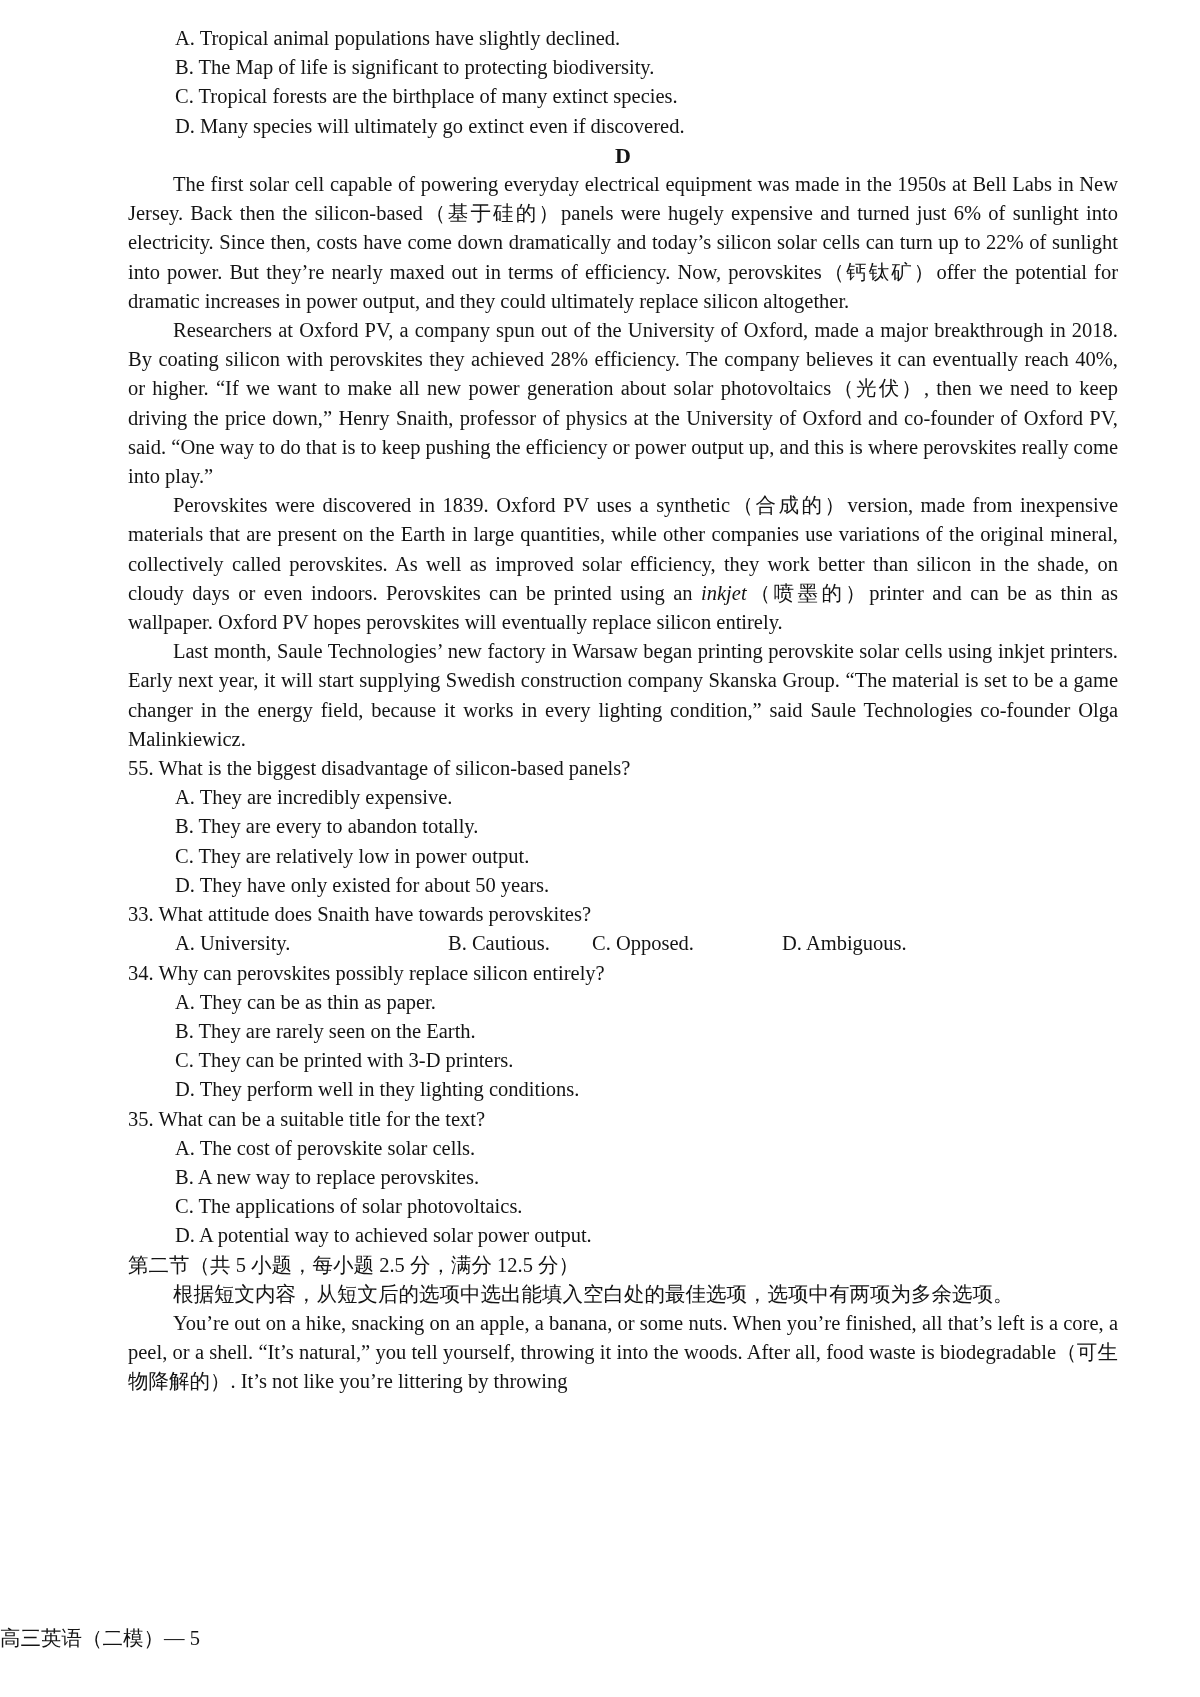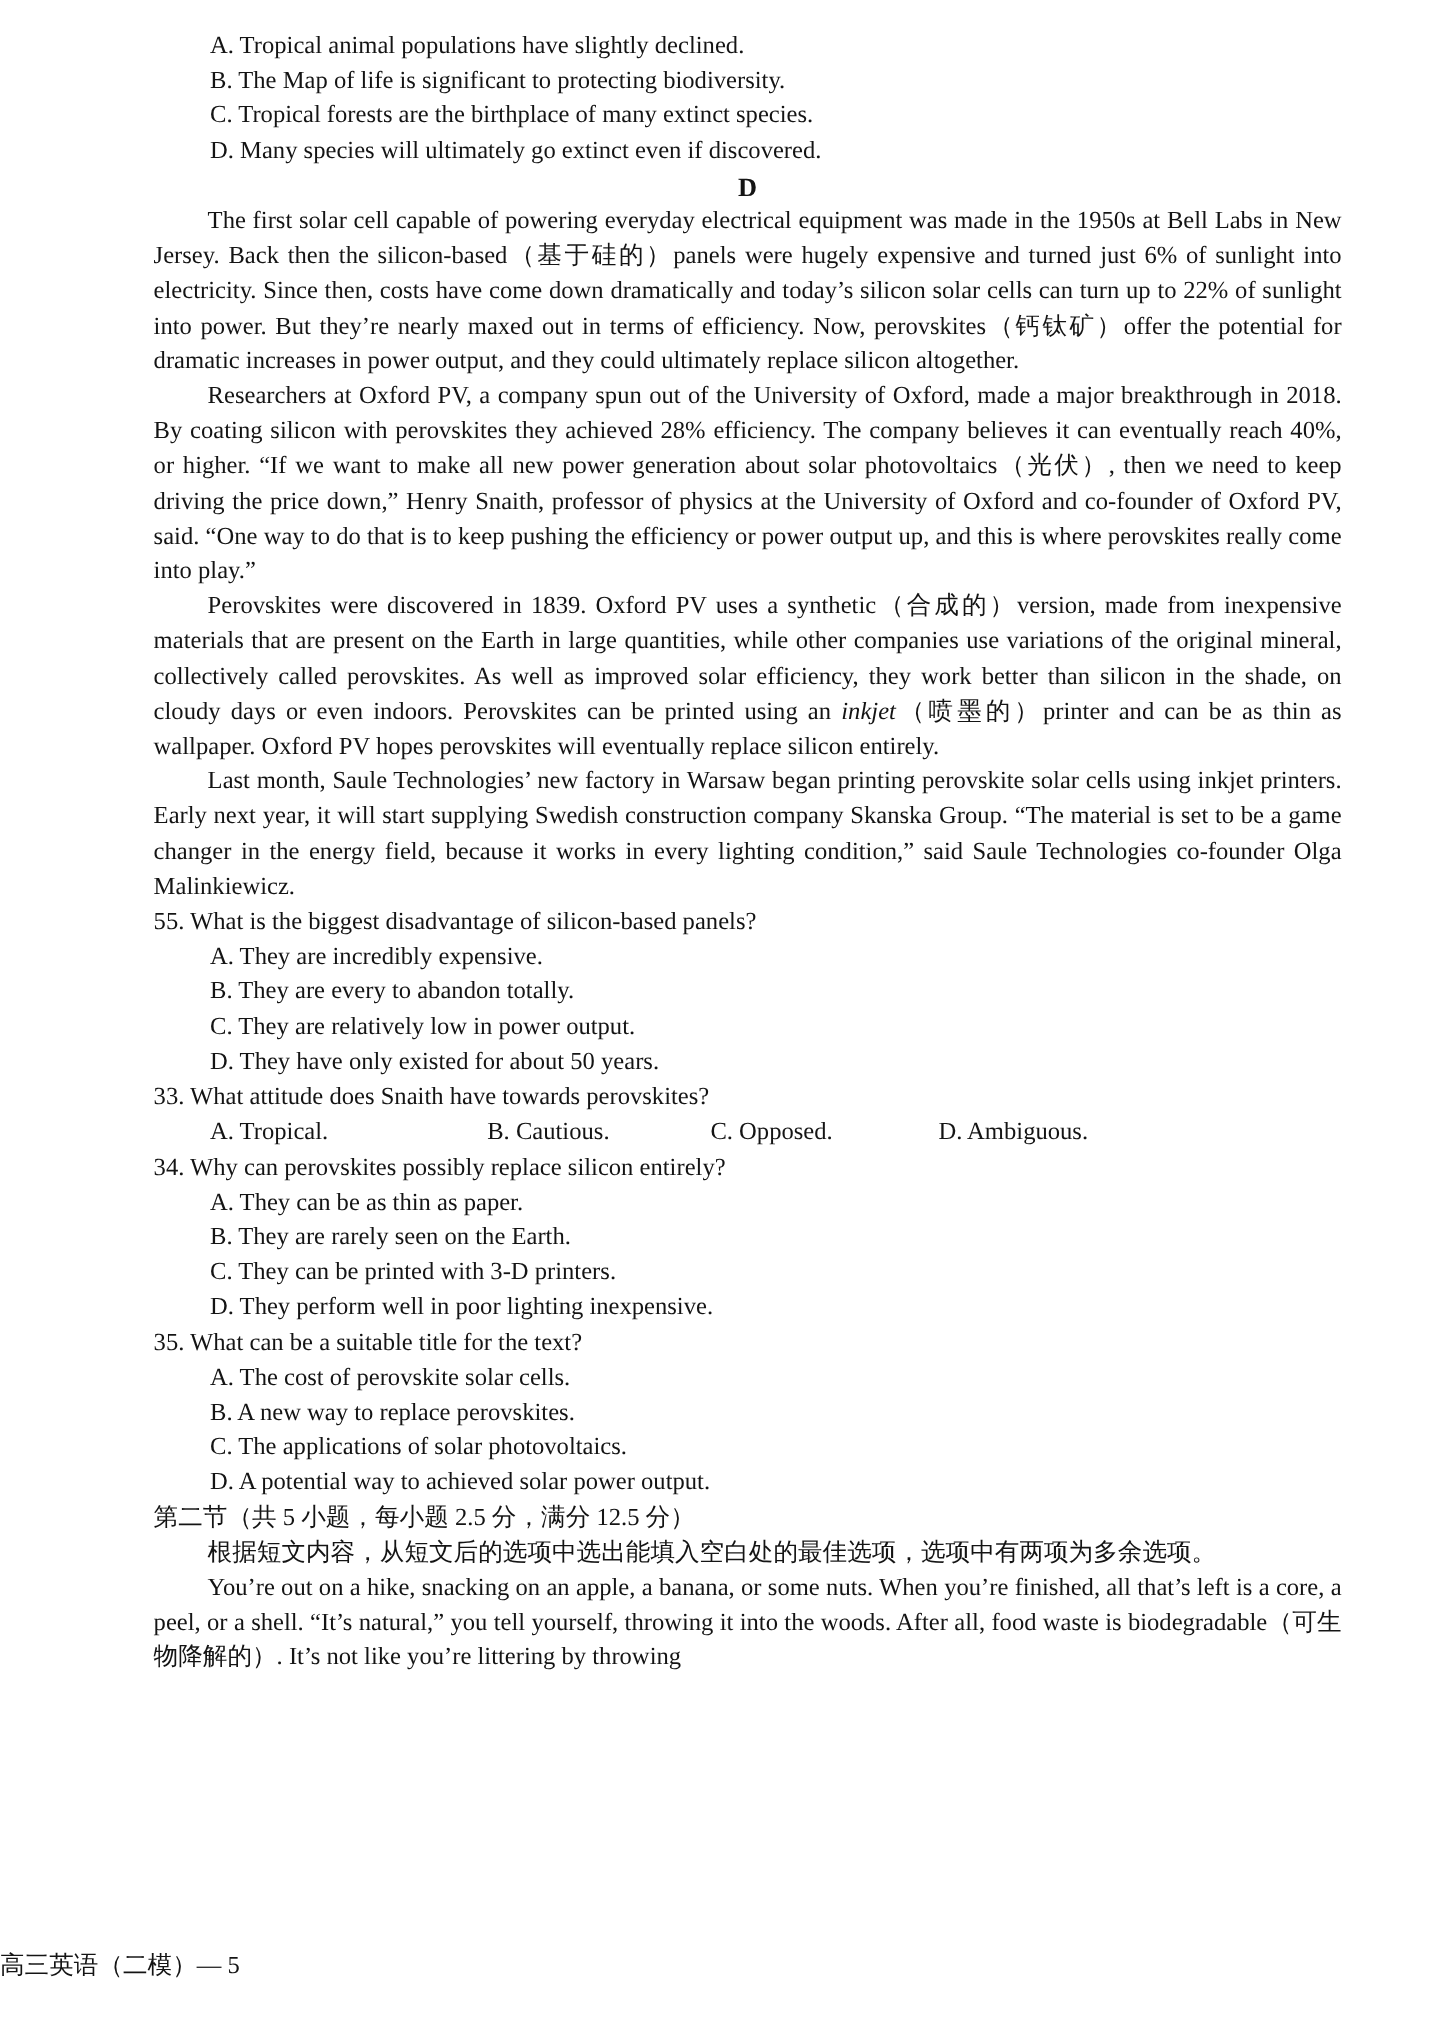--- a/index.html
+++ b/index.html
@@ -9,21 +9,21 @@
          font-family:"Liberation Serif","DejaVu Serif",serif;
          font-size:20.5px; line-height:29.2px; overflow:hidden; }
   .page-content { padding:24px 82px 0 86px;margin-left:42px; }
   .paragraph { text-align:justify; text-indent:45px; }
   .option { padding-left:47px; }
   .question { padding-left:0; }
   .heading { text-align:center; font-weight:bold; font-size:22px; }
   .section-note { padding-left:0; }
   .options-row { display:flex; padding-left:47px; }
   .options-row span:nth-child(1){ width:231px; }
-  .options-row span:nth-child(2){ width:186px; }
+  .options-row span:nth-child(2){ width:186px;text-align:center; }
   .options-row span:nth-child(3){ width:190px; }
   .italic { font-style:italic; }
   .page-footer { position:absolute; bottom:44px; left:0; width:100%;
                  text-align:left; font-size:20.5px; }
 </style>
 </head>
 <body>
 
 <div class="page-content">
     <div class="option">A. Tropical animal populations have slightly declined.</div>
@@ -35,30 +35,30 @@
     <div class="paragraph">Researchers at Oxford PV, a company spun out of the University of Oxford, made a major breakthrough in 2018. By coating silicon with perovskites they achieved 28% efficiency. The company believes it can eventually reach 40%, or higher. “If we want to make all new power generation about solar photovoltaics（光伏）, then we need to keep driving the price down,” Henry Snaith, professor of physics at the University of Oxford and co-founder of Oxford PV, said. “One way to do that is to keep pushing the efficiency or power output up, and this is where perovskites really come into play.”</div>
     <div class="paragraph"><span>Perovskites were discovered in 1839. Oxford PV uses a synthetic（合成的）version, made from inexpensive materials that are present on the Earth in large quantities, while other companies use variations of the original mineral, collectively called perovskites. As well as improved solar efficiency, they work better than silicon in the shade, on cloudy days or even indoors. Perovskites can be printed using an </span><span class="italic">inkjet</span><span>（喷墨的）printer and can be as thin as wallpaper. Oxford PV hopes perovskites will eventually replace silicon entirely.</span></div>
     <div class="paragraph">Last month, Saule Technologies’ new factory in Warsaw began printing perovskite solar cells using inkjet printers. Early next year, it will start supplying Swedish construction company Skanska Group. “The material is set to be a game changer in the energy field, because it works in every lighting condition,” said Saule Technologies co-founder Olga Malinkiewicz.</div>
     <div class="question">55. What is the biggest disadvantage of silicon-based panels?</div>
     <div class="option">A. They are incredibly expensive.</div>
     <div class="option">B. They are every to abandon totally.</div>
     <div class="option">C. They are relatively low in power output.</div>
     <div class="option">D. They have only existed for about 50 years.</div>
     <div class="question">33. What attitude does Snaith have towards perovskites?</div>
     <div class="options-row">
-      <span>A. Tropical.</span>
+      <span>A. University.</span>
       <span>B. Cautious.</span>
       <span>C. Opposed.</span>
       <span>D. Ambiguous.</span>
     </div>
     <div class="question">34. Why can perovskites possibly replace silicon entirely?</div>
     <div class="option">A. They can be as thin as paper.</div>
     <div class="option">B. They are rarely seen on the Earth.</div>
     <div class="option">C. They can be printed with 3-D printers.</div>
-    <div class="option">D. They perform well in poor lighting inexpensive.</div>
+    <div class="option">D. They perform well in they lighting conditions.</div>
     <div class="question">35. What can be a suitable title for the text?</div>
     <div class="option">A. The cost of perovskite solar cells.</div>
     <div class="option">B. A new way to replace perovskites.</div>
     <div class="option">C. The applications of solar photovoltaics.</div>
     <div class="option">D. A potential way to achieved solar power output.</div>
     <div class="section-note">第二节（共 5 小题，每小题 2.5 分，满分 12.5 分）</div>
     <div class="paragraph">根据短文内容，从短文后的选项中选出能填入空白处的最佳选项，选项中有两项为多余选项。</div>
     <div class="paragraph">You’re out on a hike, snacking on an apple, a banana, or some nuts. When you’re finished, all that’s left is a core, a peel, or a shell. “It’s natural,” you tell yourself, throwing it into the woods. After all, food waste is biodegradable（可生物降解的）. It’s not like you’re littering by throwing</div>
   </div>
 

